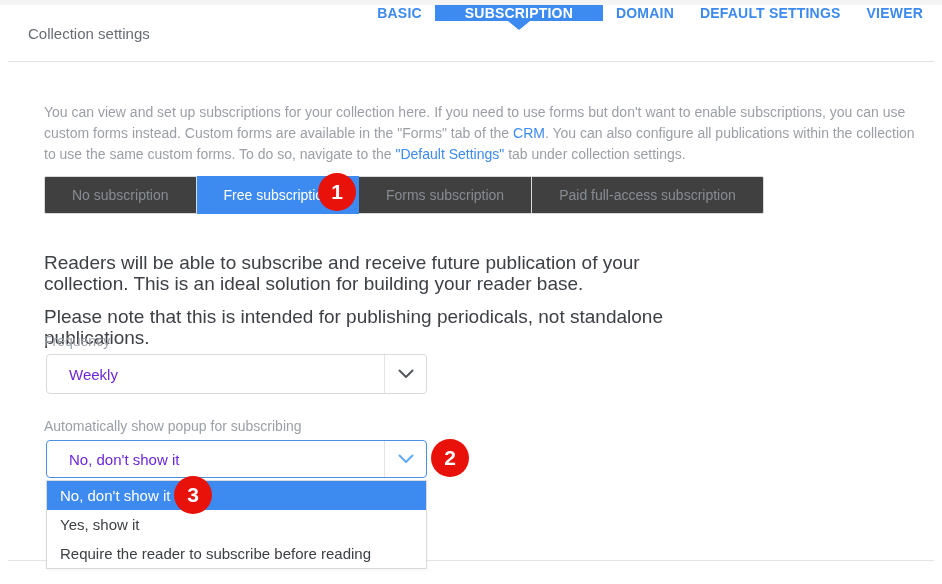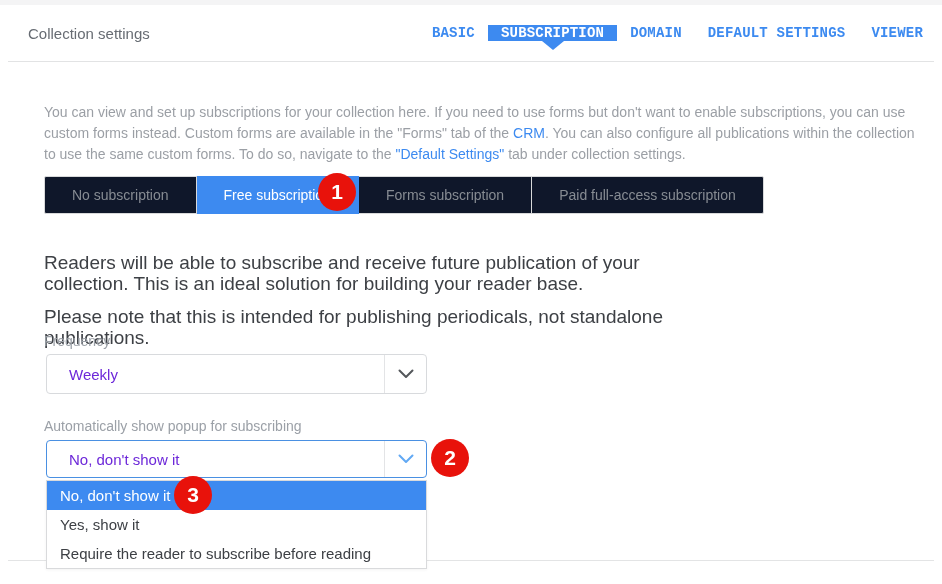--- a/index.html
+++ b/index.html
@@ -28,31 +28,31 @@
   }
   .header-divider {
     position: absolute; top: 61px; left: 8px; right: 8px;
     height: 1px; background: #e2e3e4;
   }
   .page-title {
     font-size: 15px; color: #676c73;
   }
   .nav-tabs {
     margin-left: auto;
-    display: flex; align-items: center; height: 100%; font-family: Liberation Mono, monospace;
+    display: flex; align-items: flex-start; height: 100%;
   }
   .nav-tab {
     display: flex; align-items: center;
     padding: 0 13px;
     font-size: 14px; font-weight: 700; letter-spacing: .2px;
     color: #3c8af0; cursor: pointer; white-space: nowrap;
   }
   .nav-tab.active {
     background: #3d8af0; color: #fff;
-    padding: 0 13px; position: relative;
+    padding: 0 30px; position: relative;
   }
   .nav-tab.active::after {
     content: ""; position: absolute;
     left: 50%; top: 100%; transform: translateX(-50%);
     border-left: 11px solid transparent;
     border-right: 11px solid transparent;
     border-top: 9px solid #3d8af0;
   }
 
   
@@ -60,21 +60,21 @@
     position: absolute; left: 44px; top: 102px; width: 874px;
     font-size: 14px; line-height: 21px; color: #9b9fa5;
   }
   .link { color: #3c8af0; cursor: pointer; text-decoration: none; }
 
   
   .plan-tabs {
     position: absolute; left: 44px; top: 176px;
     display: inline-flex; height: 38px;
     border: 1px solid #d8d9da; border-radius: 2px;
-    background: #0f172a;
+    background: #404040;
   }
   .plan-tab {
     display: flex; align-items: center;
     padding: 0 27px;
     font-size: 14px; color: #878c93;
     border-right: 1px solid #d8d9da;
     cursor: pointer; white-space: nowrap;
   }
   .plan-tab:last-child { border-right: none; }
   .plan-tab.active {

